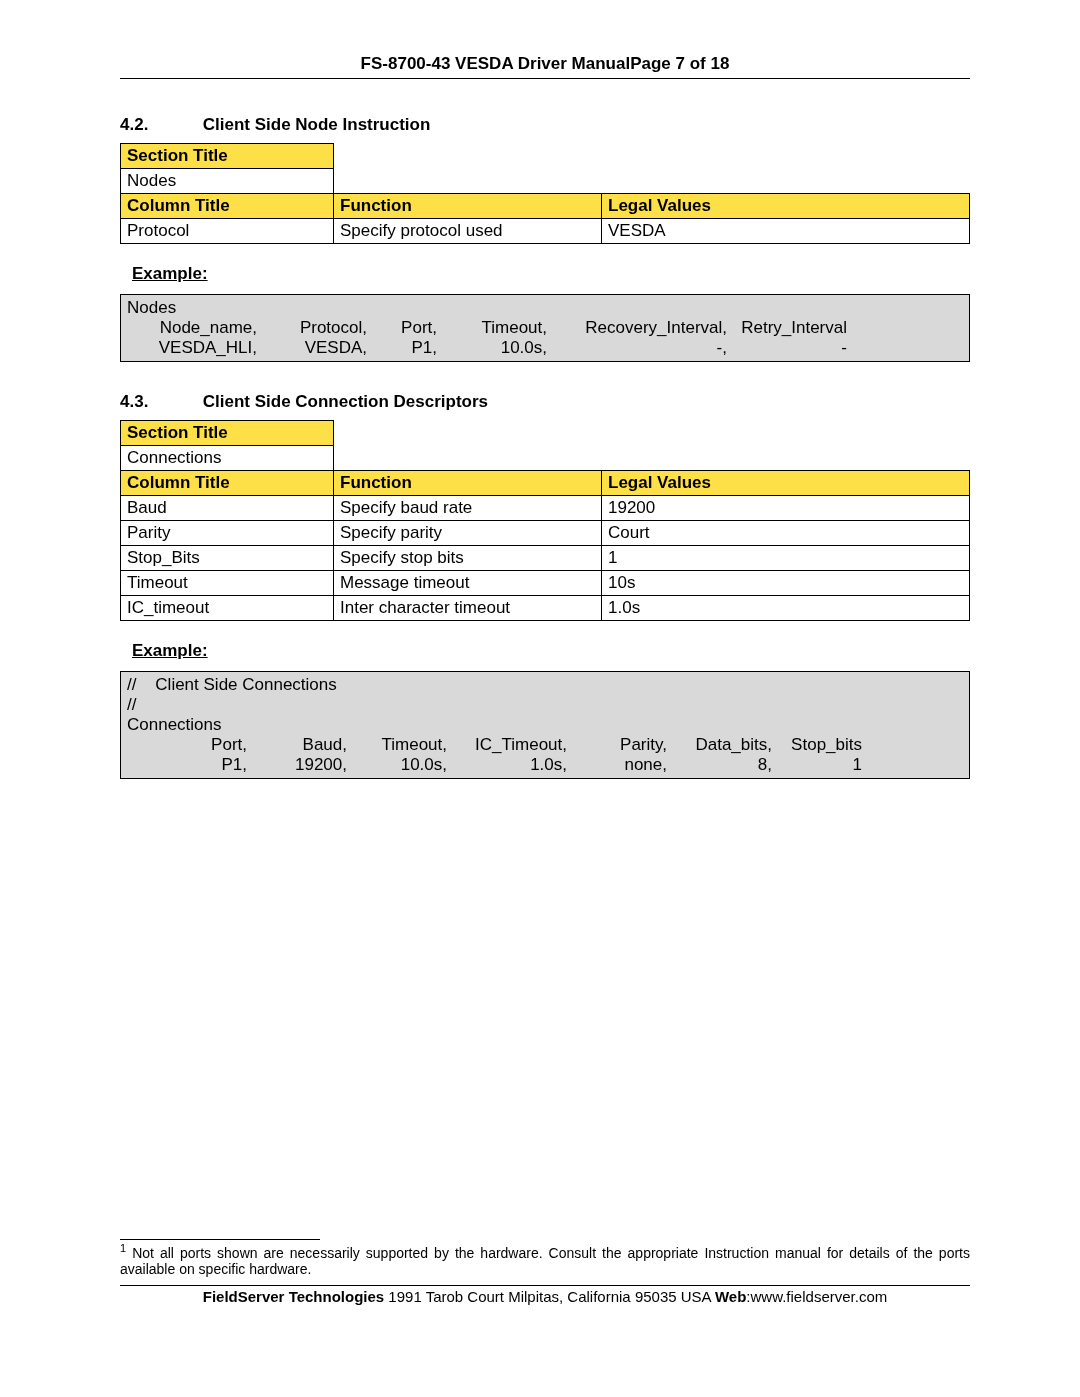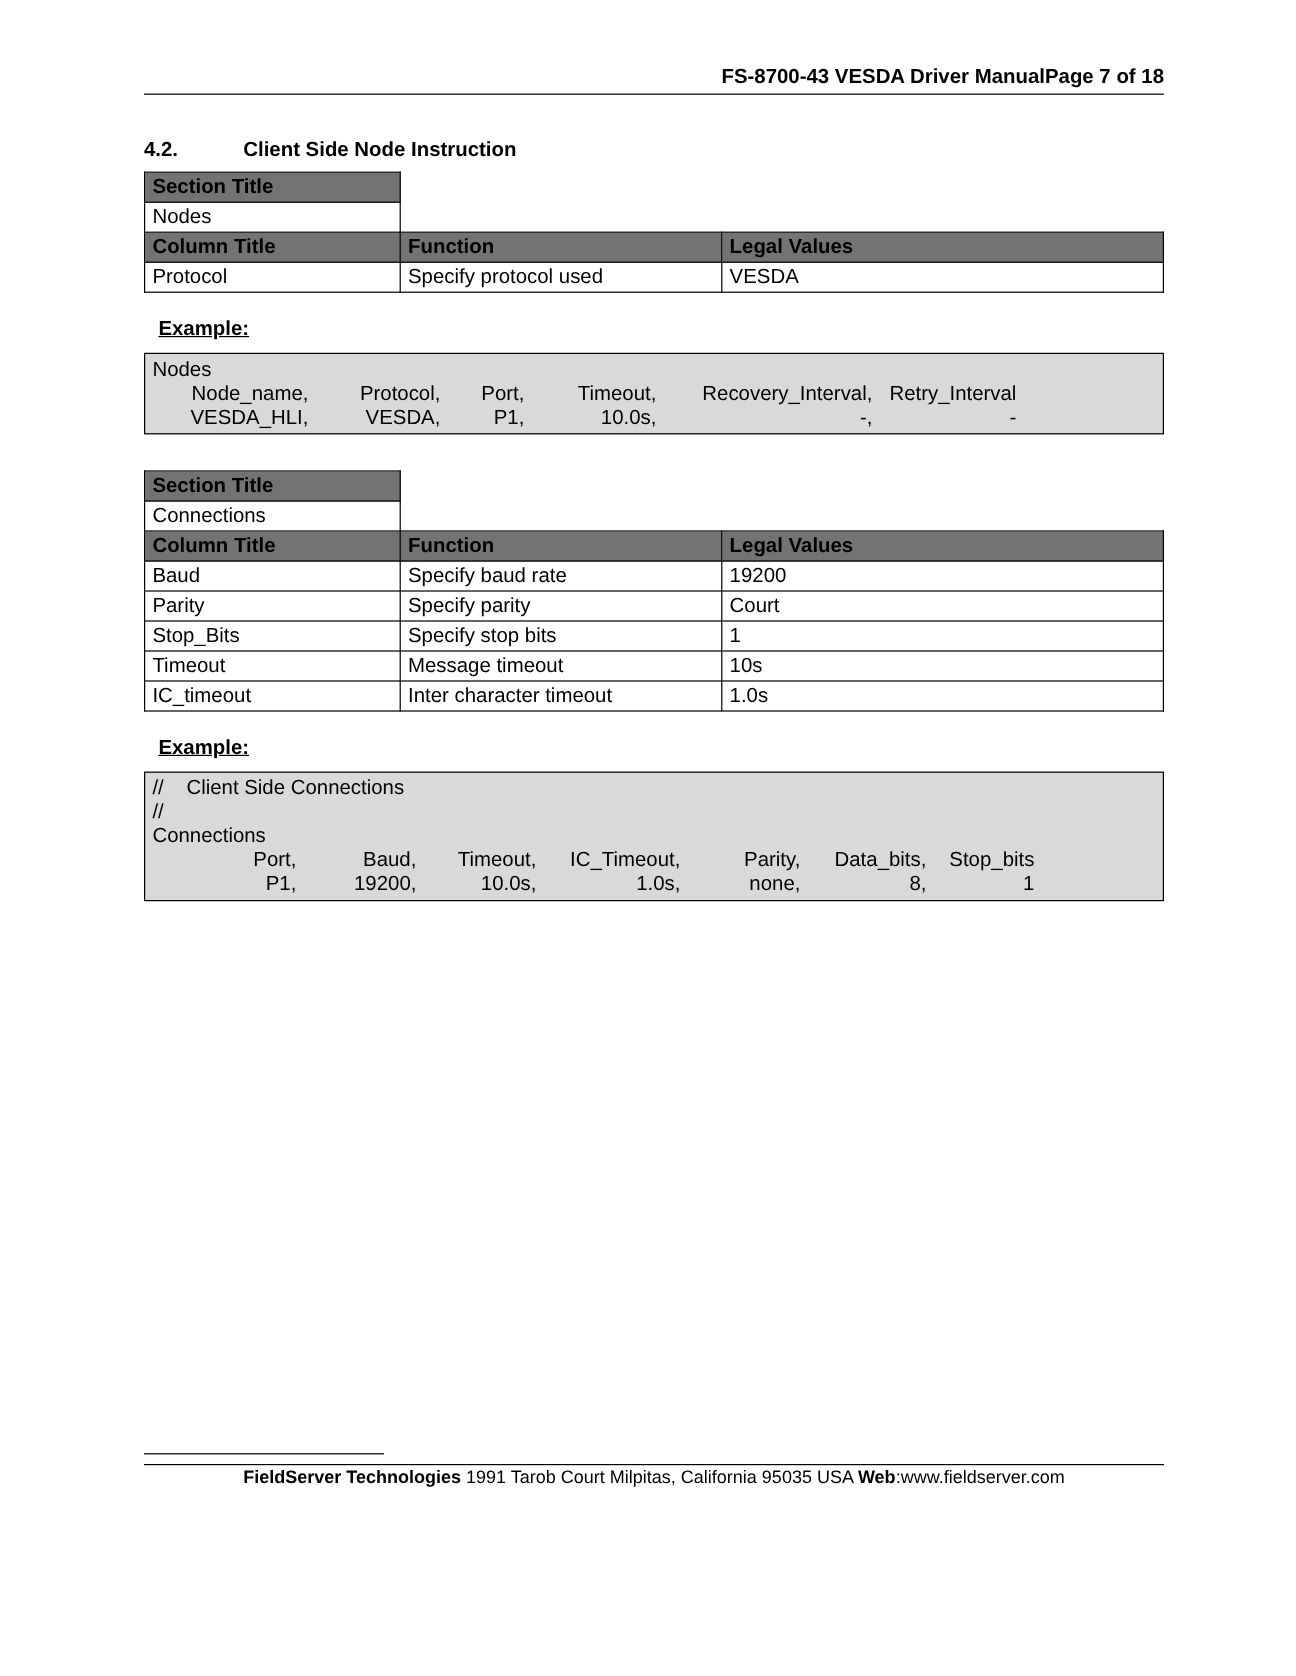--- a/index.html
+++ b/index.html
@@ -13,21 +13,21 @@
   .page {
     width: 1080px;
     min-height: 1397px;
     margin: 0 auto;
     padding: 54px 110px 30px 120px;
     box-sizing: border-box;
     position: relative;
   }
   .header-row {
     display: flex;
-    justify-content: flex-end;
+    justify-content: center;
     font-weight: bold;
     border-bottom: 1.5px solid #000;
     padding-bottom: 4px;
     margin-bottom: 36px;
   }
   .sec-heading {
     font-weight: bold;
     margin-bottom: 8px;
   }
   .sec-heading .num {
@@ -40,21 +40,21 @@
     margin-bottom: 20px;
   }
   table.desc td, table.desc th {
     border: 1px solid #000;
     padding: 2px 6px;
     text-align: left;
     vertical-align: top;
     font-weight: normal;
   }
   table.desc .hdr {
-    background: #737373;
+    background: #fde047;
     font-weight: bold;
   }
   table.desc .noborder {
     border: none;
     background: #fff;
   }
   .example-label {
     font-weight: bold;
     text-decoration: underline;
     margin: 6px 0 10px 12px;
@@ -150,20 +150,24 @@
 P1,</div>
         <div style="width: 110px;">Timeout,
 10.0s,</div>
         <div style="width: 180px;">Recovery_Interval,
 -,</div>
         <div style="width: 120px;">Retry_Interval
 -</div>
       </div>
   </div>
 
+  <div class="sec-heading">
+    <span class="num">4.3.</span>
+    <span>Client Side Connection Descriptors</span>
+  </div>
 
   <table class="desc">
     <tbody>
         <tr>
       <td class="hdr" style="width:200px">Section Title</td>
       <td class="noborder" colspan="2"></td>
     </tr>
     <tr>
       <td>Connections</td>
       <td class="noborder" colspan="2"></td>
@@ -223,20 +227,23 @@
         <div style="width: 105px;">Data_bits,
 8,</div>
         <div style="width: 90px;">Stop_bits
 1</div>
       </div>
   </div>
 
   <div class="spacer"></div>
 
   <hr class="footnote-sep">
+  <div class="footnote">
+    <sup>1</sup><span> Not all ports shown are necessarily supported by the hardware. Consult the appropriate Instruction manual for details of the ports available on specific hardware.</span>
+  </div>
 
   <hr class="footer-sep">
   <div class="footer">
     <div>
       <b>FieldServer Technologies</b><span> 1991 Tarob Court Milpitas, California 95035 USA  </span><b>Web</b><span>:www.fieldserver.com</span>
     </div>
 
   </div>
 
 </div>

